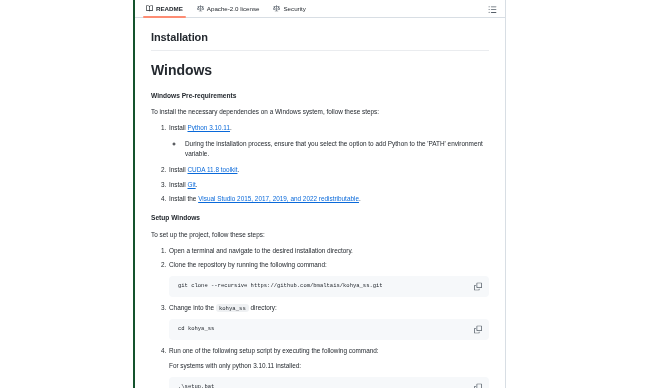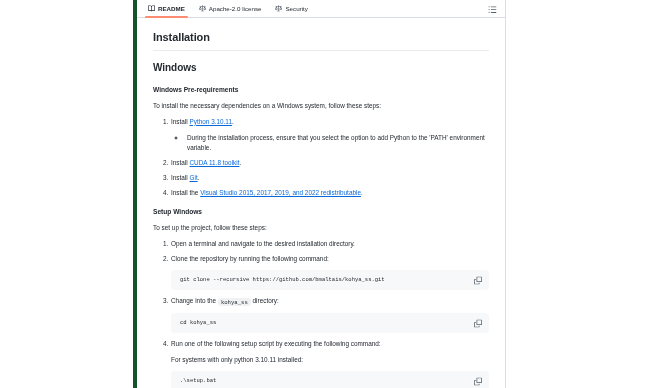--- a/index.html
+++ b/index.html
@@ -19,21 +19,21 @@
     background: #ffffff;
   }
   
   .panel {
     position: absolute;
     left: 133px;
     top: 0;
     width: 373px;
     height: 388px;
     background: #ffffff;
-    border-left: 4px solid #14532d;
+    border-left: 2px solid #14532d;
     border-right: 1px solid #d8dee4;
     overflow: hidden;
   }
   
   .tabbar {
     position: relative;
     height: 18px;
     border-bottom: 1px solid #d8dee4;
     display: flex;
     align-items: flex-start;
@@ -81,21 +81,21 @@
   }
   h1.md {
     font-size: 11px;
     font-weight: bold;
     margin: 2px 0 7px 0;
     padding-bottom: 4px;
     border-bottom: 1px solid #eaecef;
     letter-spacing: -0.1px;
   }
   h2.md {
-    font-size: 10px;
+    font-size: 14px;
     font-weight: bold;
     margin: 9px 0 7px 0;
     letter-spacing: -0.05px;
   }
   h4.md {
     font-size: 6.6px;
     font-weight: bold;
     margin: 9px 0 6px 0;
   }
   p.md { margin: 6px 0; }

